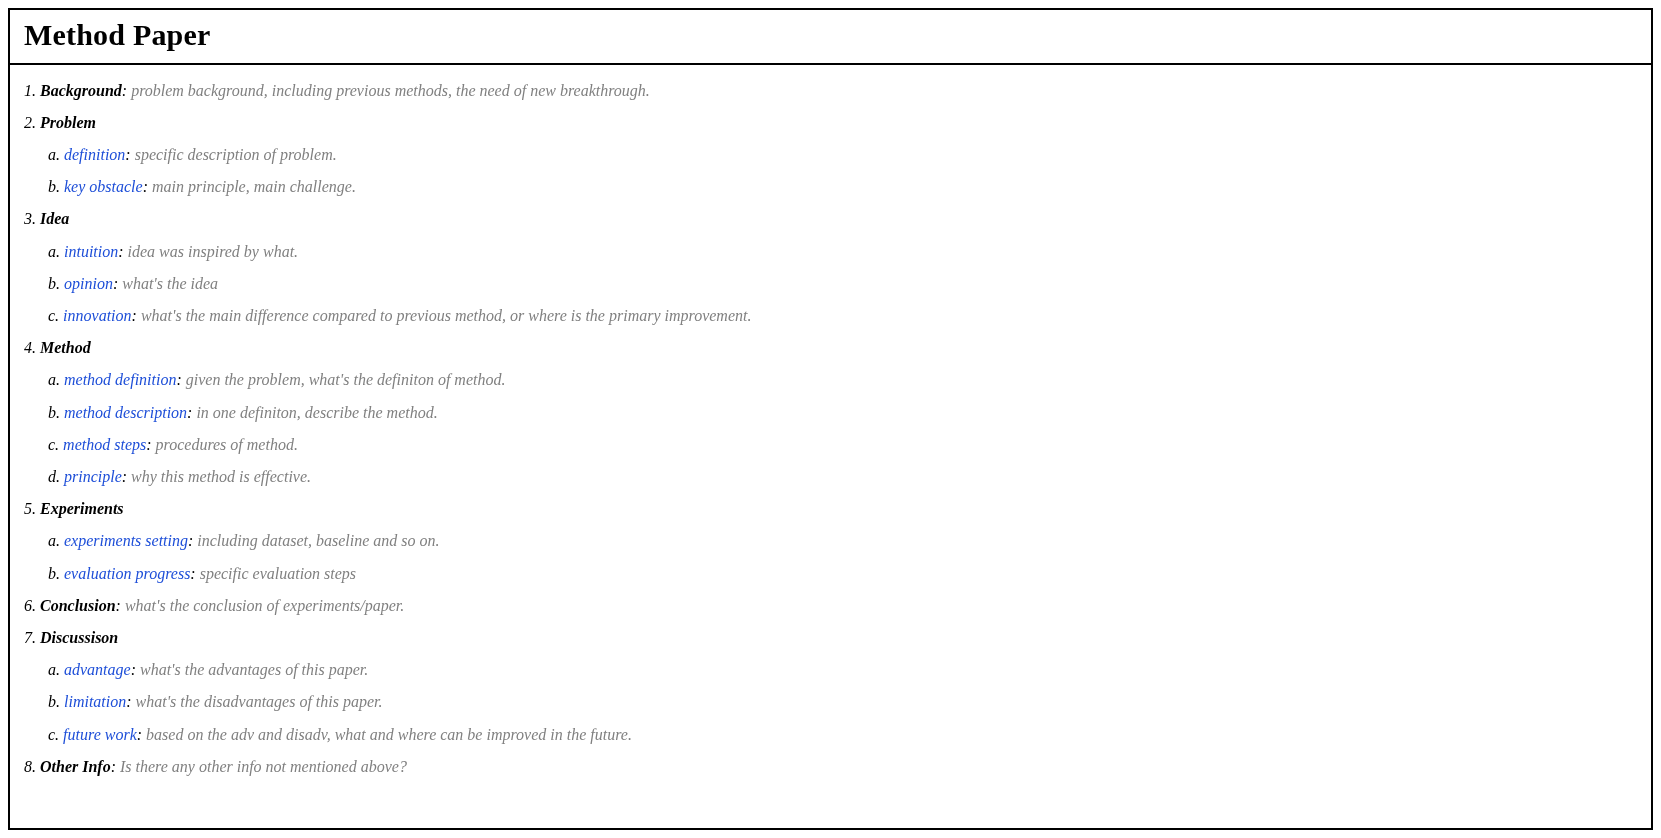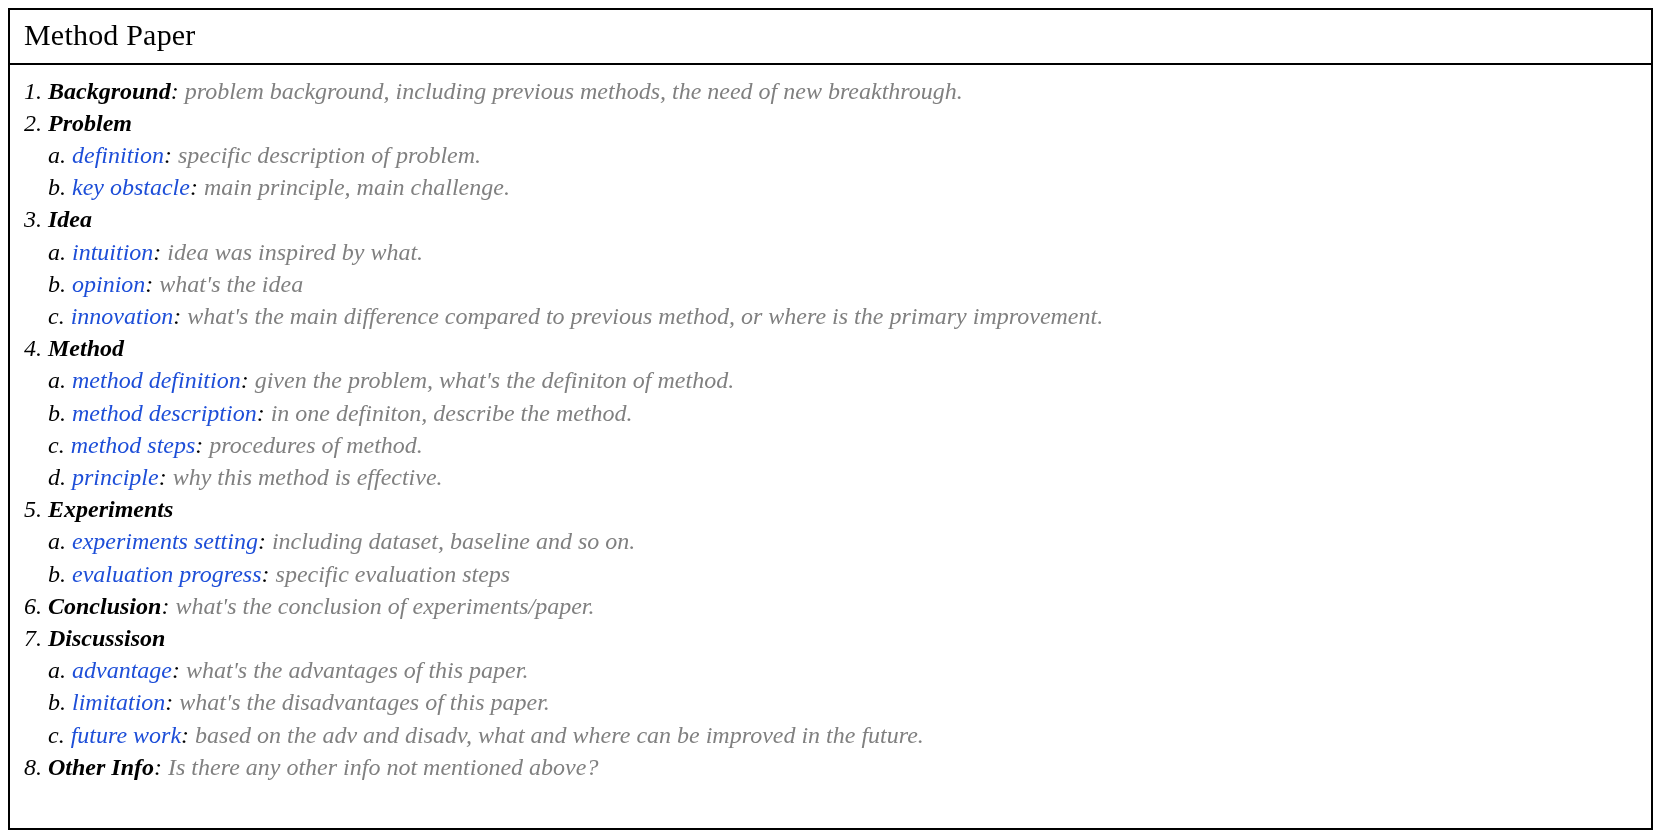--- a/index.html
+++ b/index.html
@@ -25,34 +25,34 @@
     width: 100%;
     height: 100%;
     display: flex;
     flex-direction: column;
     background: #ffffff;
   }
   .card-header {
     box-sizing: border-box;
     border-bottom: 2px solid #000000;
     padding: 8px 14px 10px 14px;
-    font-weight: normal;
+    font-weight: bold;
     font-size: 30px;
     line-height: 1.15;
     letter-spacing: 0.2px;
   }
   .card-body {
     box-sizing: border-box;
     padding: 10px 14px 6px 14px;
     flex: 1 1 auto;
     overflow: hidden;
   }
   .row {
     display: block;
-    font-size: 24px;
+    font-size: 16px;
     line-height: 32.2px;
     white-space: nowrap;
   }
   .row.sub {
     padding-left: 24px;
   }
   .marker {
     font-style: italic;
     color: #000000;
   }

